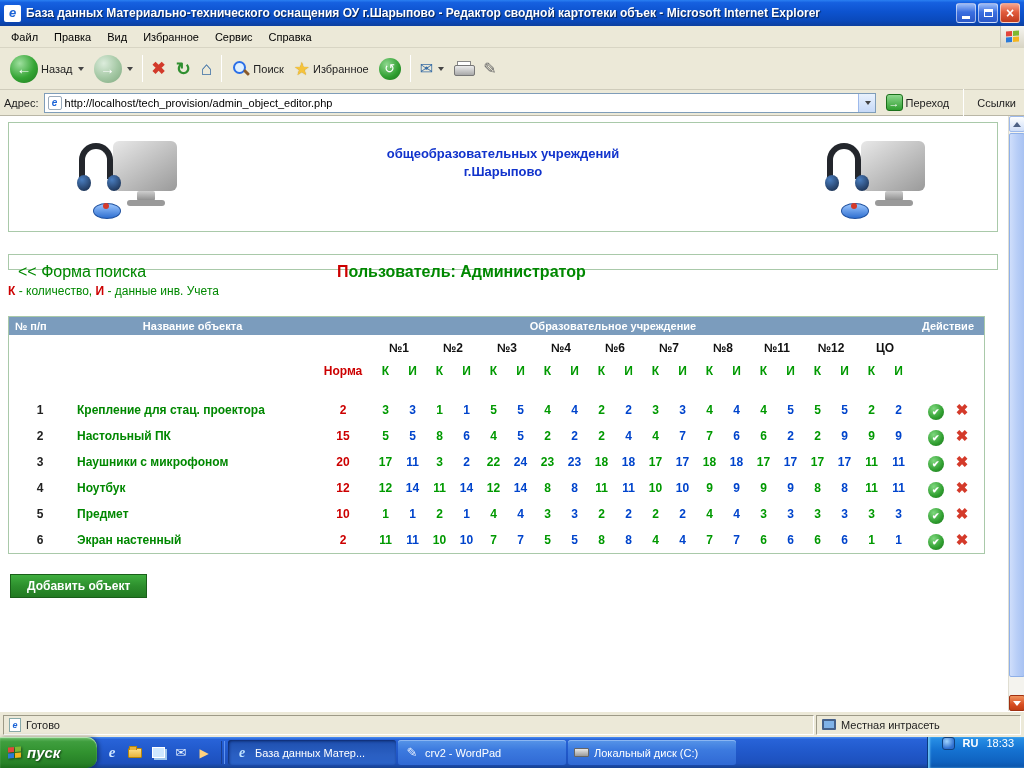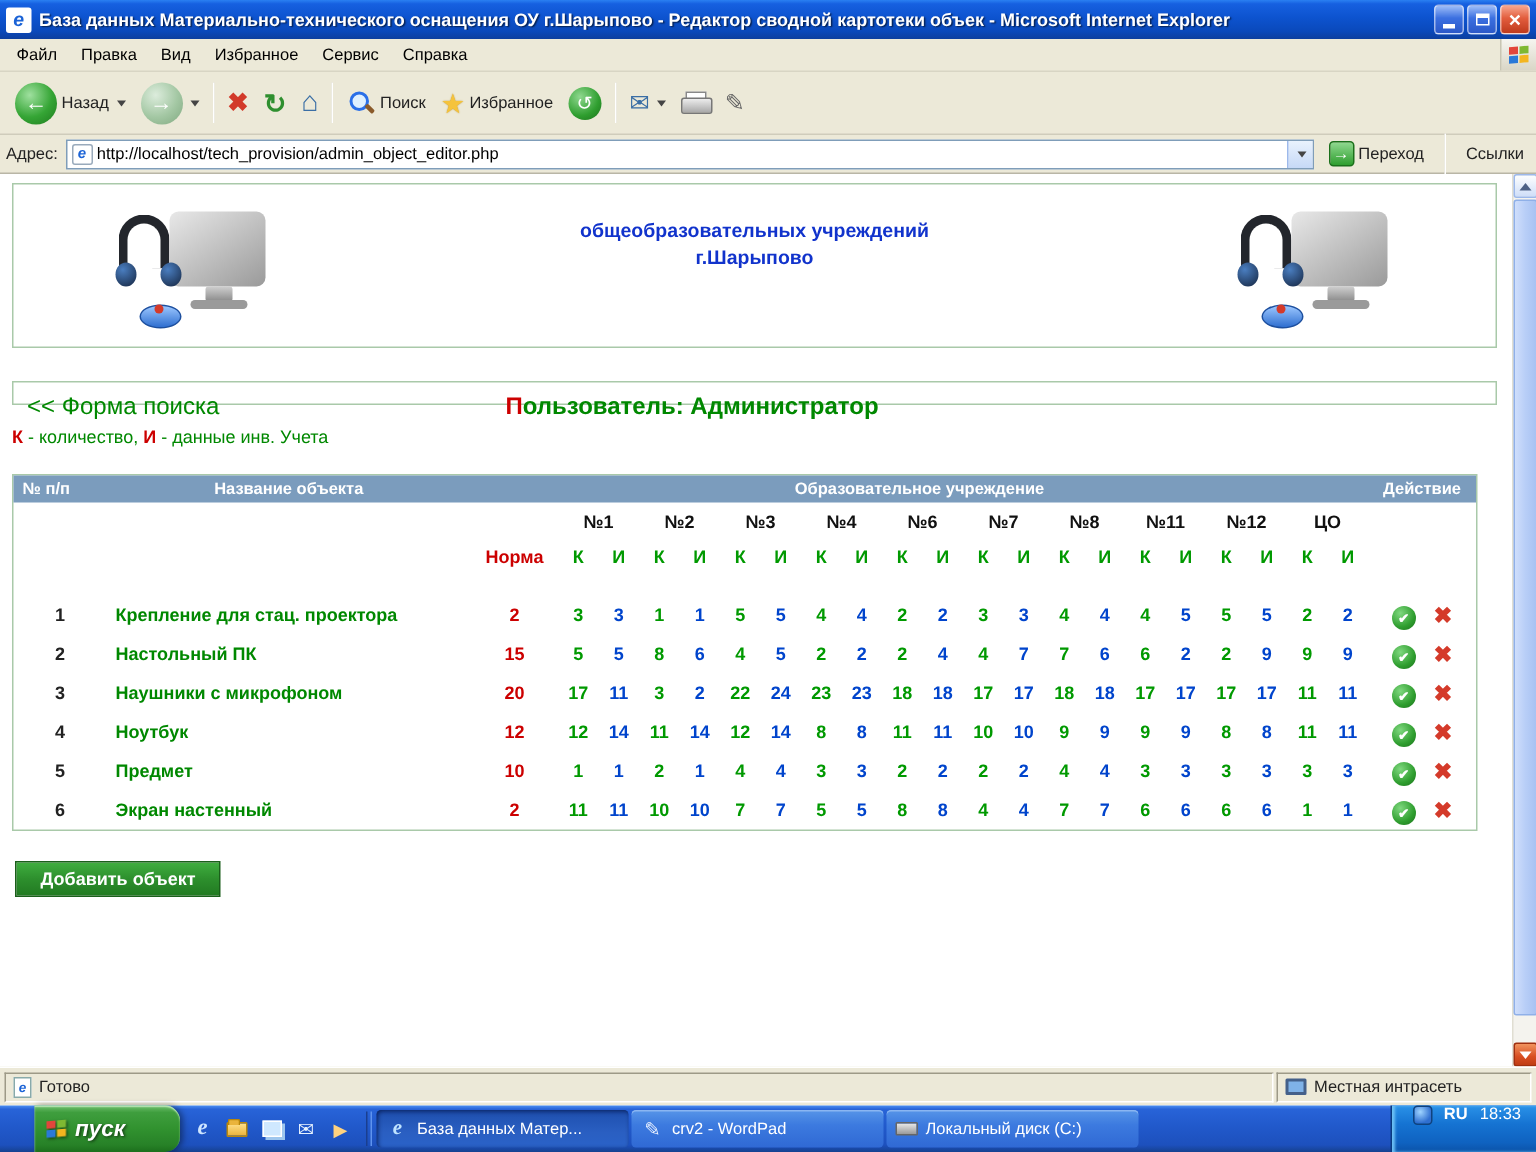--- a/index.html
+++ b/index.html
@@ -140,31 +140,31 @@
   .tri-down { width:0; height:0; border-left:4px solid transparent; border-right:4px solid transparent; border-top:5px solid #fff; }
   .sb-thumb { position:absolute; left:0; top:17px; width:16px; height:544px; border:1px solid #8fb0e8; border-radius:2px;
     background:linear-gradient(90deg,#cfdefb,#b8cef7 50%,#a8c2f2); }
 
   
   .statusbar { position:absolute; top:711px; left:0; right:0; height:26px; background:#ECE9D8; border-top:1px solid #fff;
     display:flex; align-items:center; gap:2px; padding:2px 3px; font-size:11px; color:#222; }
   .sb-panel { height:20px; display:flex; align-items:center; gap:5px; padding:0 5px;
     border:1px solid; border-color:#9d9a87 #fff #fff #9d9a87; }
   .sb-left { flex:1; }
-  .sb-zone { width:170px; }
+  .sb-zone { width:205px; }
   .st-page-ic { width:12px; height:14px; background:#fff; border:1px solid #8aa; color:#1b63d6;
     font-weight:bold; font-style:italic; font-size:9px; line-height:12px; text-align:center; }
   .zone-ic { width:14px; height:11px; background:#7fb2e8; border:2px solid #44608a; border-radius:1px; }
 
   
   .taskbar { position:absolute; top:737px; left:0; right:0; height:31px; display:flex; align-items:stretch;
     background:linear-gradient(180deg,#4b8ef2 0%,#2863d8 8%,#2159cb 45%,#1d50bd 85%,#16418f 100%); }
   .start-btn { width:97px; display:flex; align-items:center; gap:6px; padding:0 10px 0 8px; cursor:pointer;
     background:linear-gradient(180deg,#70c06f 0%,#3f9e3e 15%,#31922f 50%,#278127 85%,#1c6f1c 100%);
-    border-radius:0 10px 10px 0; box-shadow:inset 0 1px 1px #bfe8bd, 2px 0 4px rgba(0,0,0,.4);margin-left:23px; }
+    border-radius:0 10px 10px 0; box-shadow:inset 0 1px 1px #bfe8bd, 2px 0 4px rgba(0,0,0,.4); }
   .start-label { color:#fff; font-weight:bold; font-style:italic; font-size:15px; text-shadow:1px 1px 2px rgba(0,0,0,.6); }
   .start-flag { filter:drop-shadow(1px 1px 1px rgba(0,0,0,.5)); }
   .quicklaunch { display:flex; align-items:center; gap:3px; padding:0 5px; }
   .ql-item { width:20px; height:20px; display:flex; align-items:center; justify-content:center; cursor:pointer; }
   .gl-ie { color:#cfe6ff; font-weight:bold; font-style:italic; font-size:15px; font-family:"Liberation Serif",serif; }
   .gl-mail { color:#e8f3ff; font-size:13px; font-style:normal; }
   .gl-media { color:#ffd27f; font-size:12px; font-style:normal; }
   .gl-desk { width:13px; height:11px; background:#cfe8ff; border:1px solid #fff; box-shadow:2px 2px 0 #9ec6ee; }
   .gl-folder { width:14px; height:10px; background:linear-gradient(#ffe08a,#eab43c); border:1px solid #b8860b; border-radius:1px; position:relative; }
   .gl-folder::before { content:""; position:absolute; left:0; top:-3px; width:6px; height:3px; background:#eab43c; border:1px solid #b8860b; border-bottom:none; border-radius:1px 1px 0 0; }

